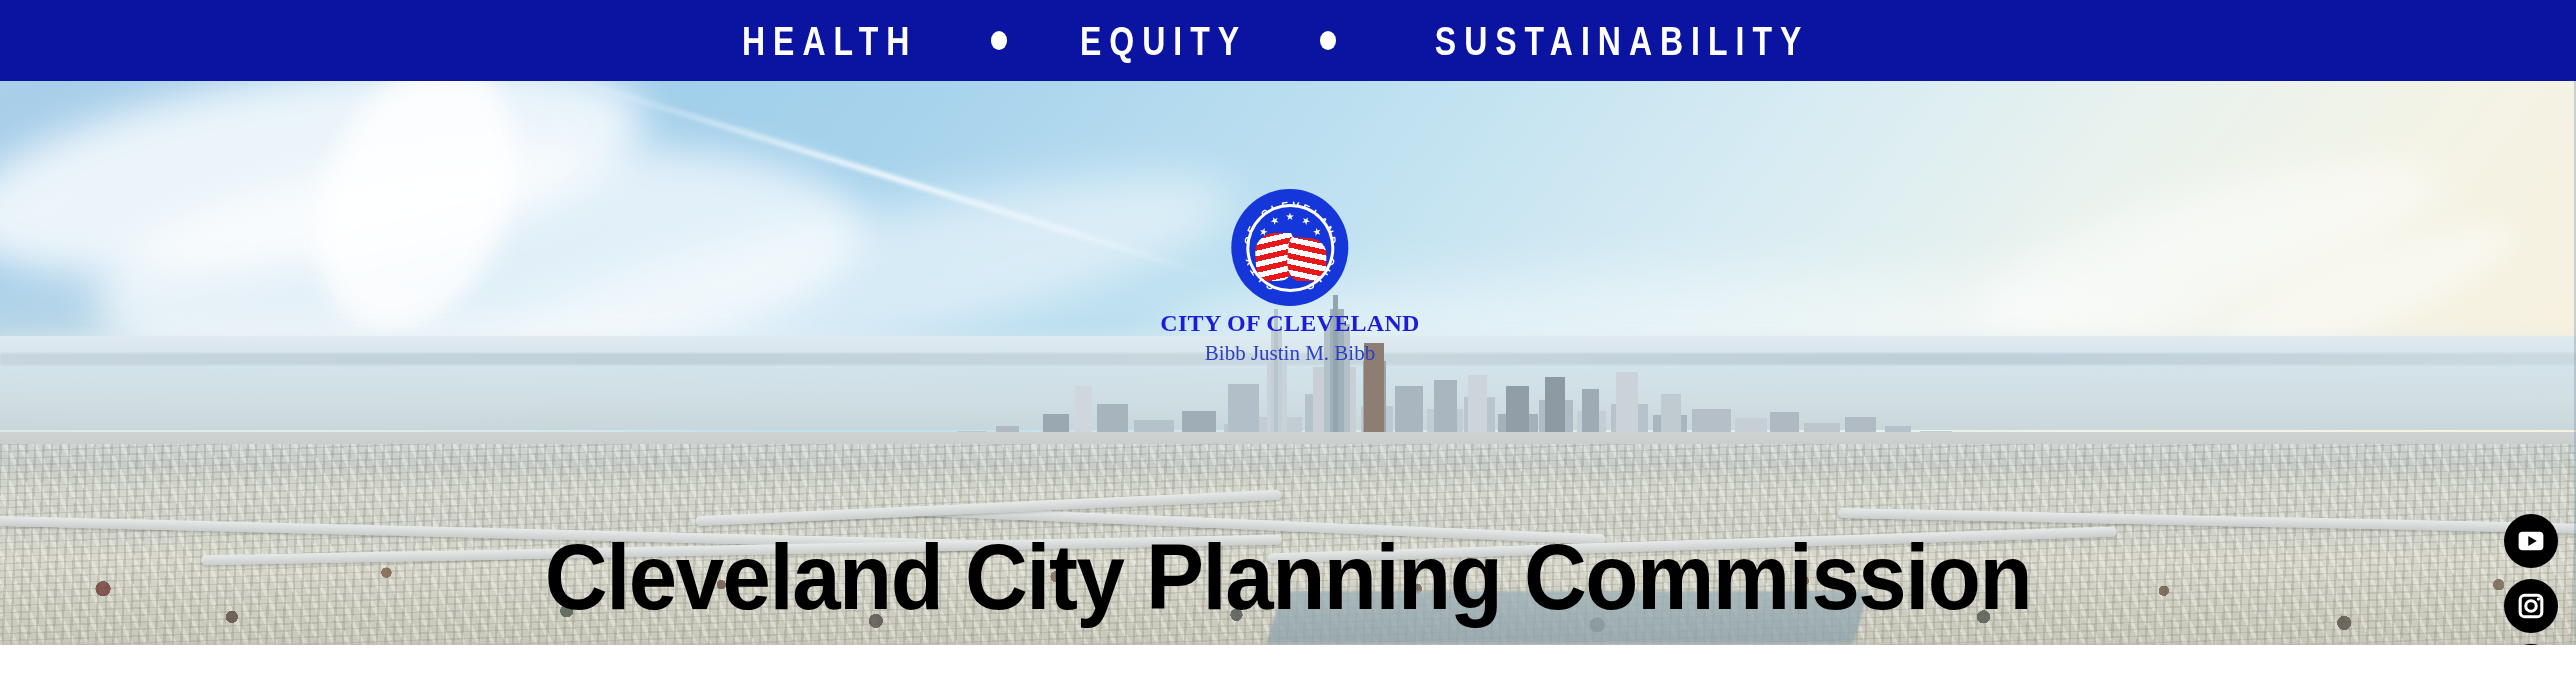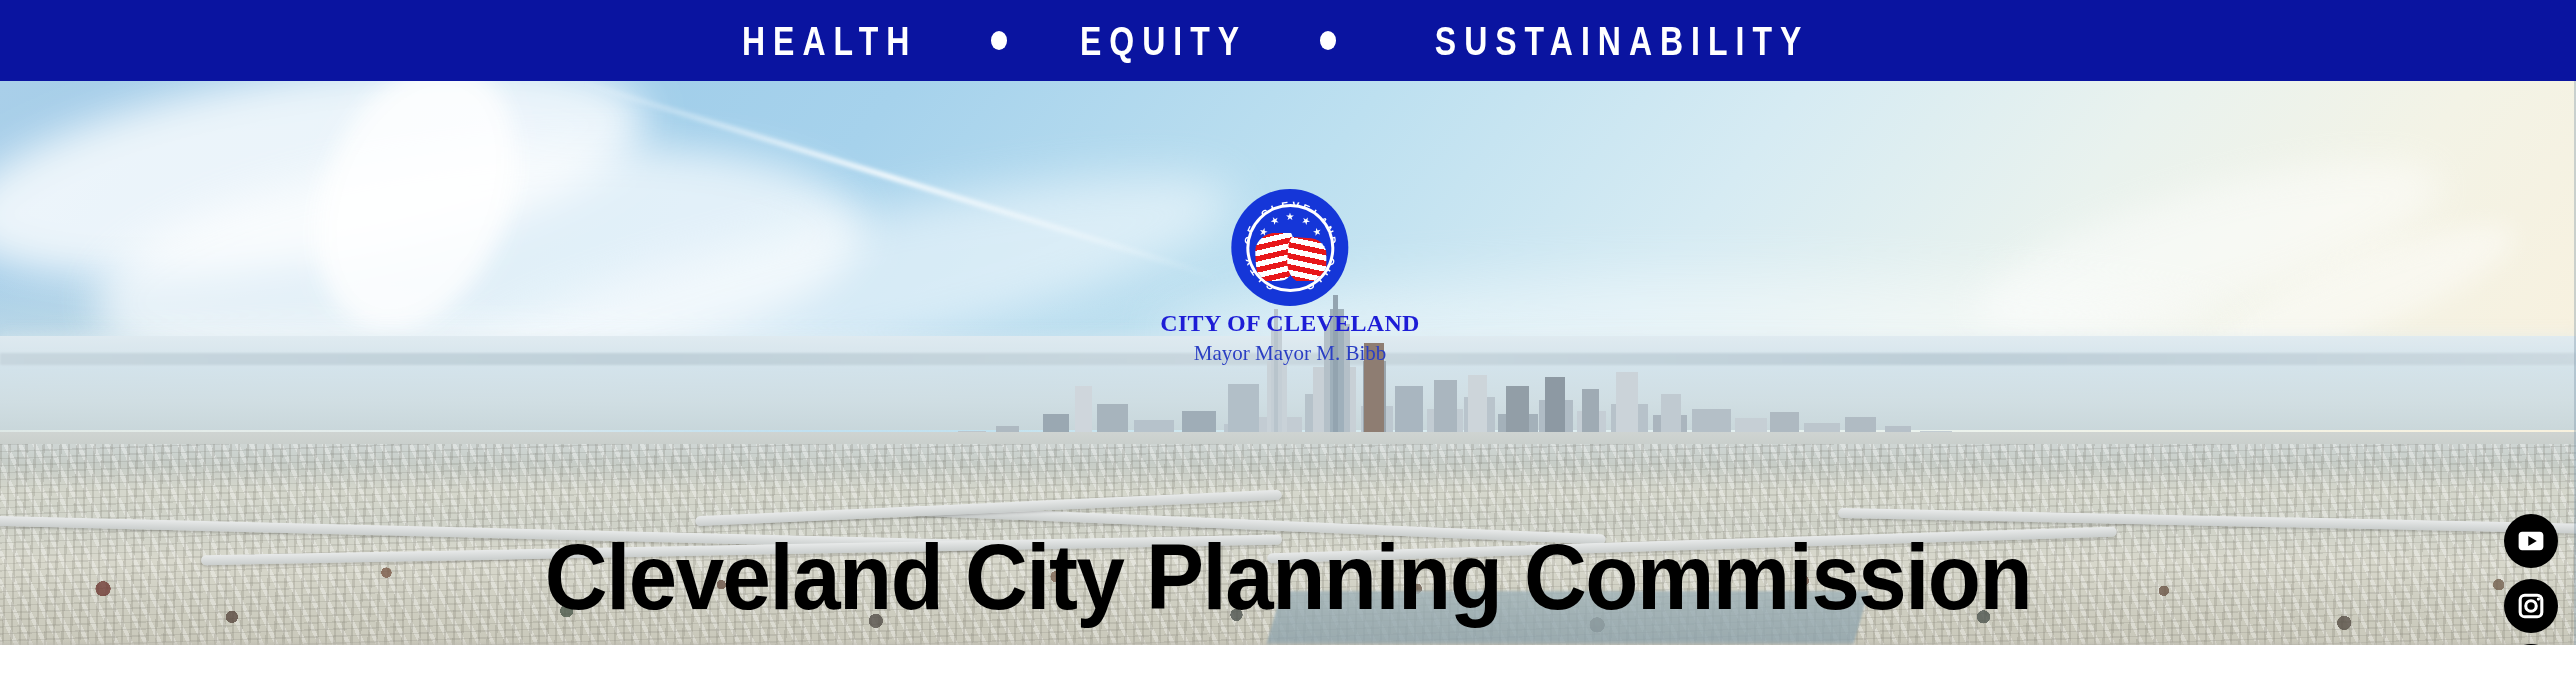--- a/index.html
+++ b/index.html
@@ -278,21 +278,21 @@
               <div class="seal-star" style="left: 67px; top: 35px; transform: rotate(88.5deg);">★</div>
               <div class="seal-star" style="left: 64px; top: 50px; transform: rotate(118deg);">★</div>
             </div>
           <div class="flagwrap">
             <div class="flag-l"></div>
             <div class="flag-r"></div>
           </div>
         </div>
       </div>
       <div id="org-name">CITY OF CLEVELAND</div>
-      <div id="mayor-name">Mayor Mayor M. Bibb</div>
+      <div id="mayor-name">Bibb Justin M. Bibb</div>
     </div>
 
     <div id="hero-title">Cleveland City Planning Commission</div>
 
     <div id="social">
       <div class="social-btn">
         <svg width="34" height="34" viewBox="0 0 44 44">
           <path fill="#fff" fill-rule="evenodd" d="M6 14.5c0-2.5 2-4.5 4.5-4.5h23c2.5 0 4.5 2 4.5 4.5v15c0 2.5-2 4.5-4.5 4.5h-23C8 34 6 32 6 29.5v-15zM18.5 15.5v13l11-6.5-11-6.5z"></path>
         </svg>
       </div>

